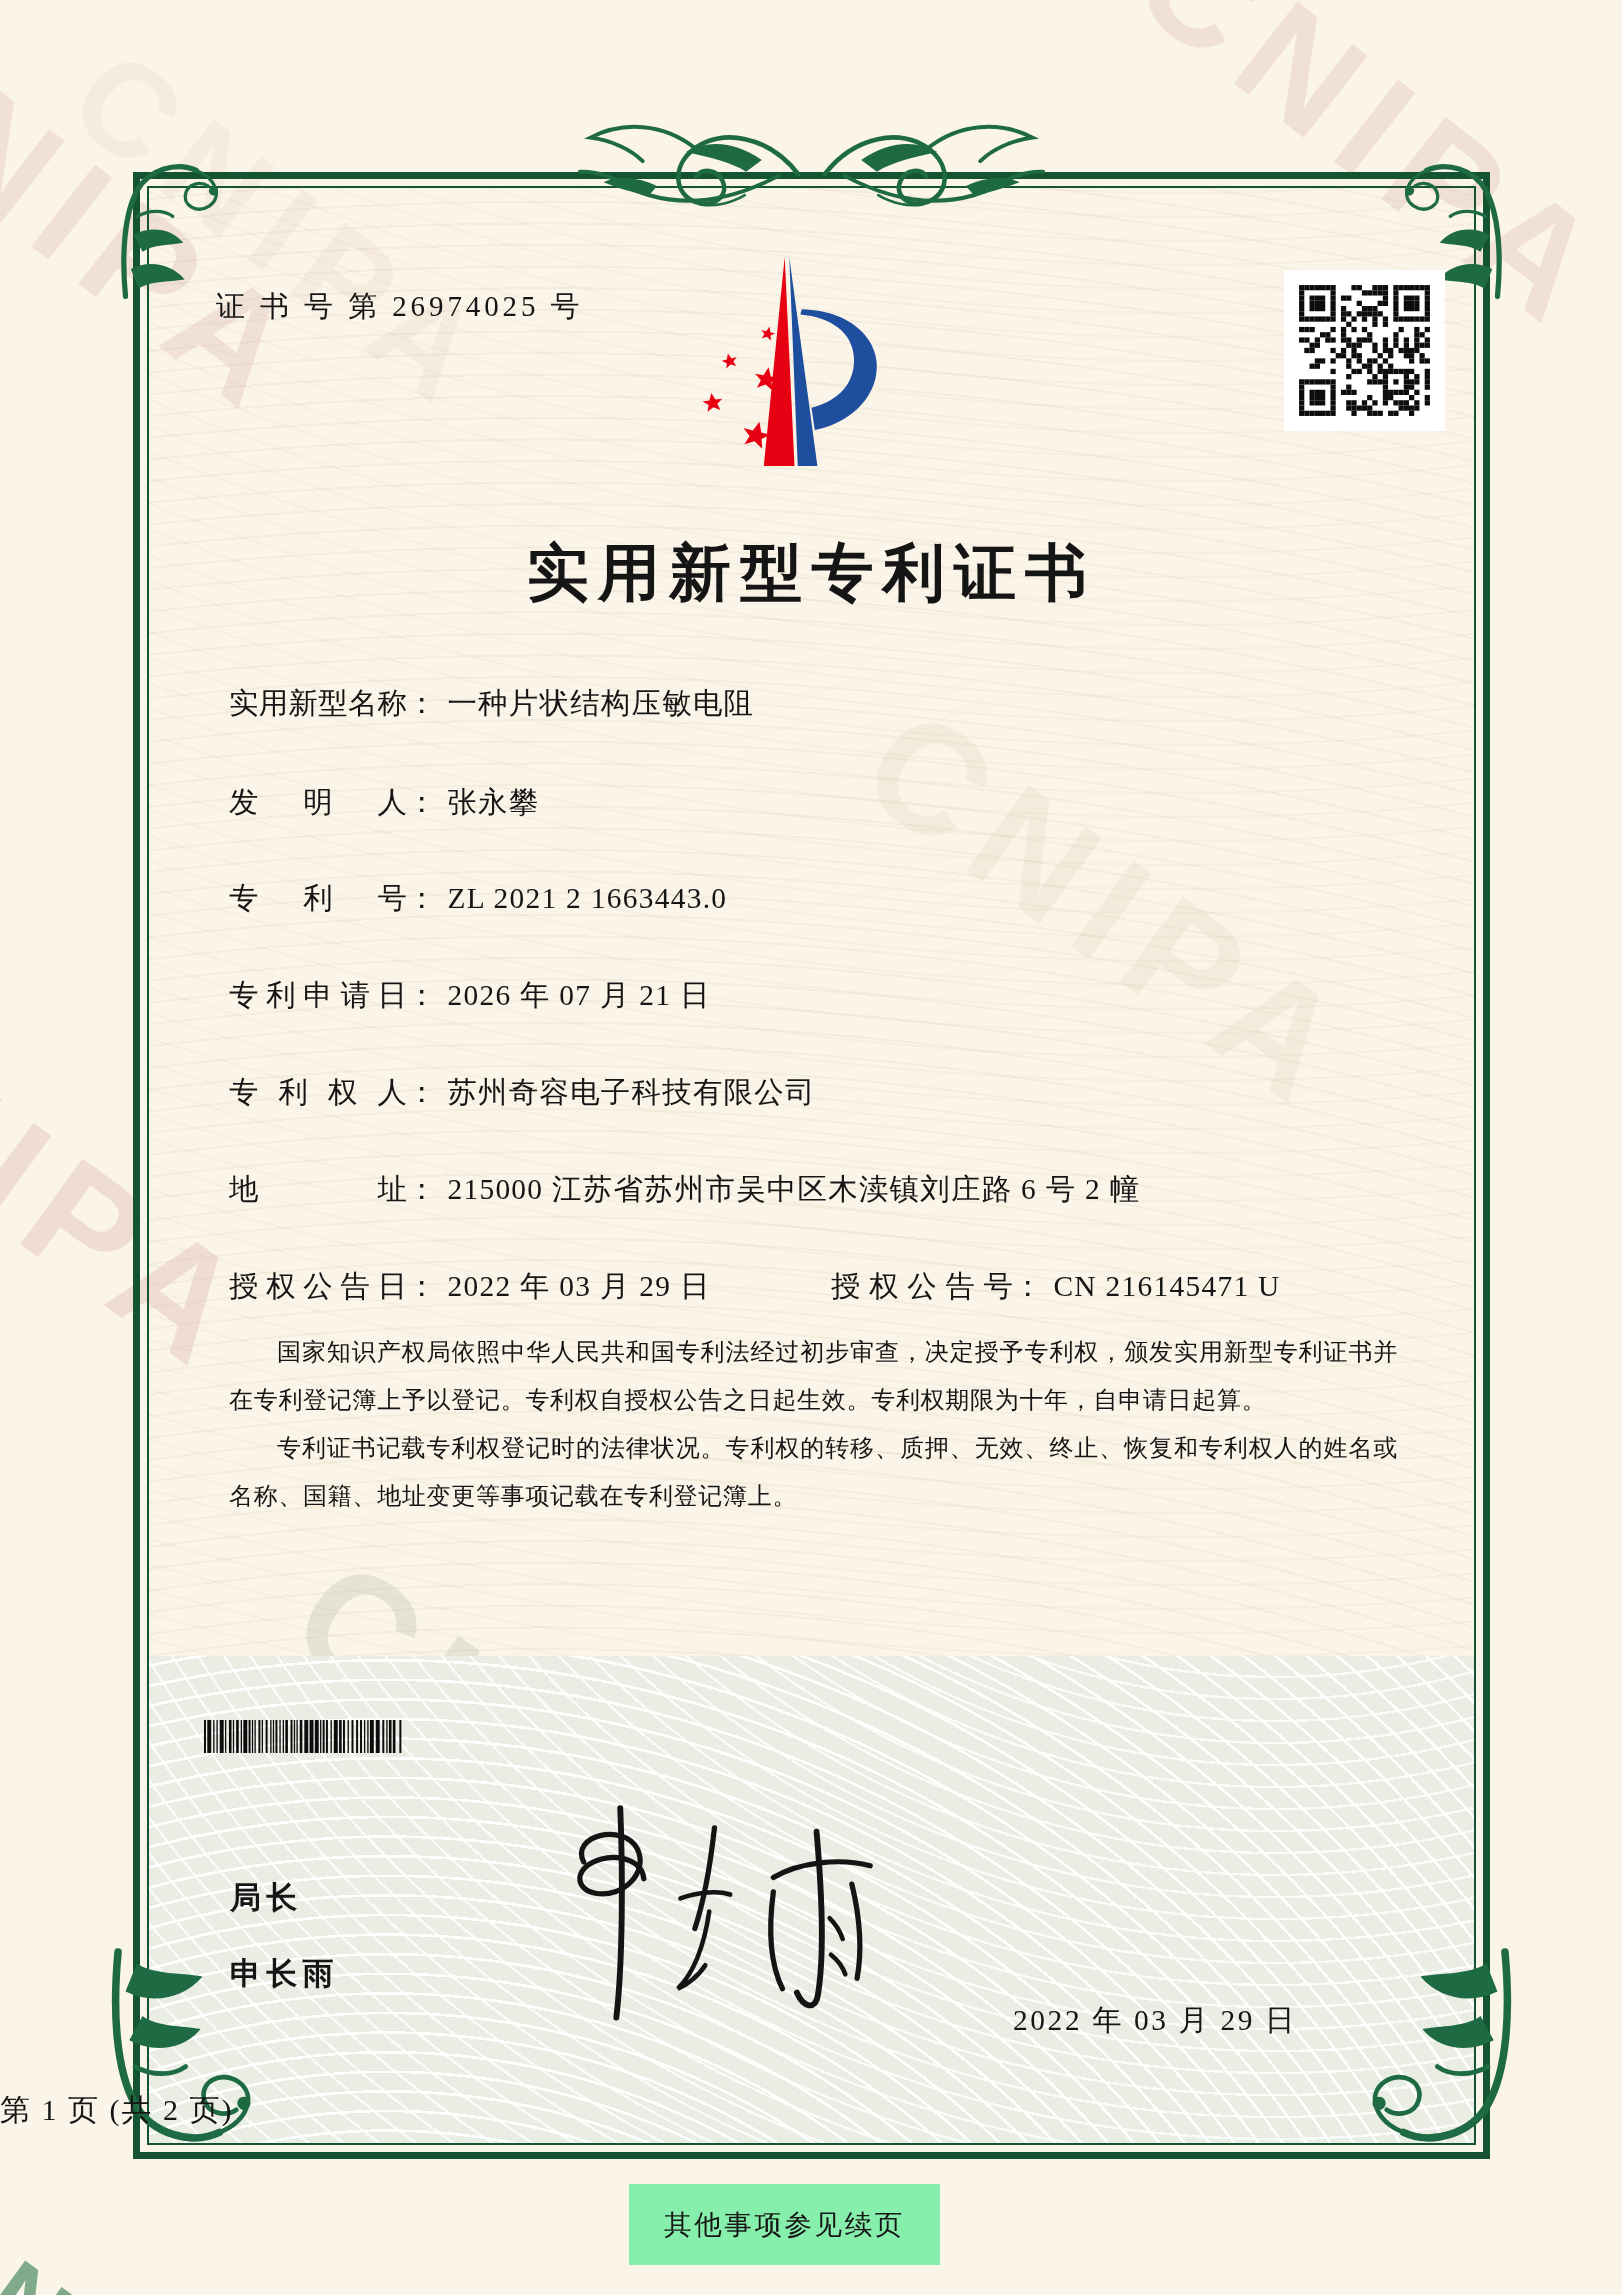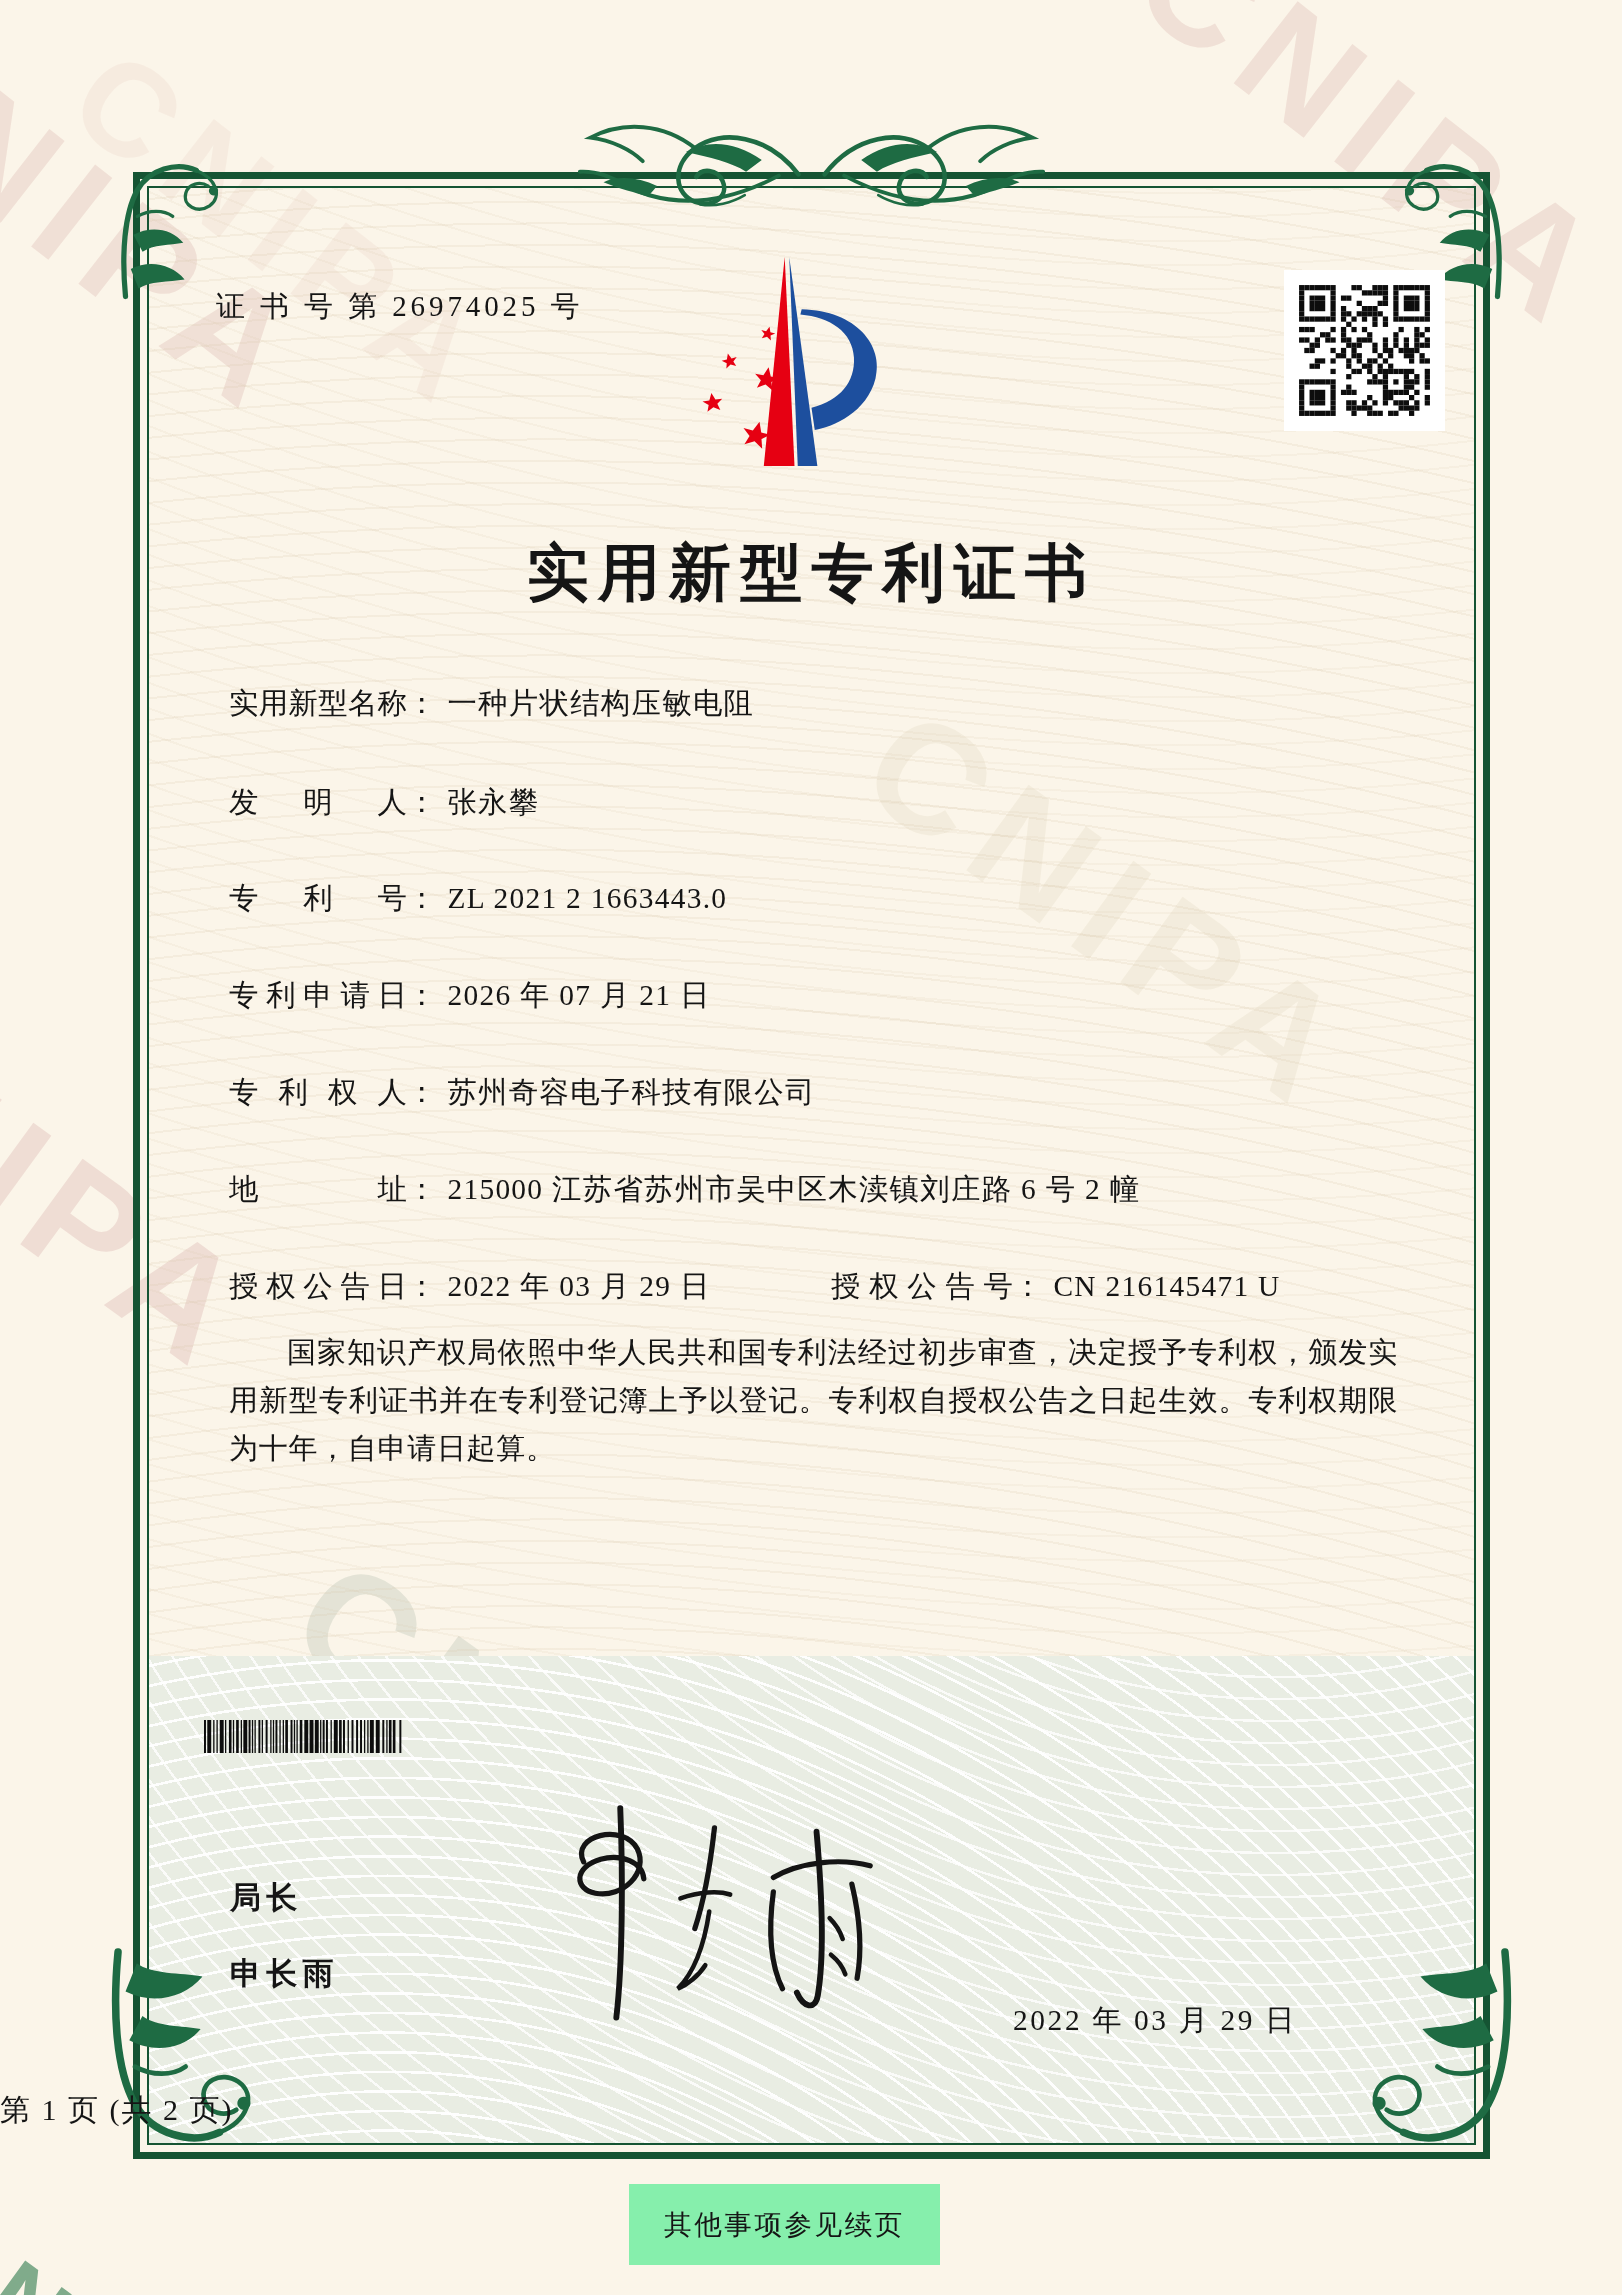--- a/index.html
+++ b/index.html
@@ -51,21 +51,21 @@
   .field-label{
     display:inline-block;width:178px;vertical-align:bottom;
     text-align:justify;text-align-last:justify;text-justify:inter-character;
   }
   .field-colon{display:inline-block;}
   .field-value{display:inline-block;margin-left:11px;letter-spacing:1.3px;}
   .pair2{position:absolute;left:602px;top:0;}
   
   .body-text{
     position:absolute;left:229px;top:1328px;width:1169px;
-    font-size:29px;line-height:48px;text-align:justify;letter-spacing:0.7px;
+    font-size:24px;line-height:48px;text-align:justify;letter-spacing:0.7px;
   }
   .body-text p{margin:0;text-indent:2em;}
   
   .barcode{position:absolute;left:204px;top:1720px;width:198px;height:33px;}
   .signer{
     position:absolute;left:230px;
     font-family:"Liberation Sans","DejaVu Sans",sans-serif;
     font-weight:700;font-size:31px;letter-spacing:5.2px;margin-top:11px;
   }
   .signature{position:absolute;left:543px;top:1799px;width:445px;height:229px;}
@@ -471,20 +471,21 @@
 </div>
 <div class="field-row" style="top:1267px">
   <span class="field-label">授权公告日</span><span class="field-colon">：</span><span class="field-value">2022 年 03 月 29 日</span>
   <span class="pair2">
     <span class="field-label" style="width:182px">授权公告号</span><span class="field-colon">：</span><span class="field-value">CN 216145471 U</span>
   </span>
 </div>
 
 <div class="body-text">
   <p>国家知识产权局依照中华人民共和国专利法经过初步审查，决定授予专利权，颁发实用新型专利证书并在专利登记簿上予以登记。专利权自授权公告之日起生效。专利权期限为十年，自申请日起算。</p>
+  <p>专利证书记载专利权登记时的法律状况。专利权的转移、质押、无效、终止、恢复和专利权人的姓名或名称、国籍、地址变更等事项记载在专利登记簿上。</p>
 </div>
 
 <svg class="barcode" id="barcode-svg" viewBox="0 0 302 50" preserveAspectRatio="none">
     <rect x="0" y="0" width="3" height="50" fill="#0d0d0d"></rect>
     <rect x="5" y="0" width="6" height="50" fill="#0d0d0d"></rect>
     <rect x="14" y="0" width="2" height="50" fill="#0d0d0d"></rect>
     <rect x="19" y="0" width="2" height="50" fill="#0d0d0d"></rect>
     <rect x="24" y="0" width="6" height="50" fill="#0d0d0d"></rect>
     <rect x="32" y="0" width="2" height="50" fill="#0d0d0d"></rect>
     <rect x="38" y="0" width="4" height="50" fill="#0d0d0d"></rect>

